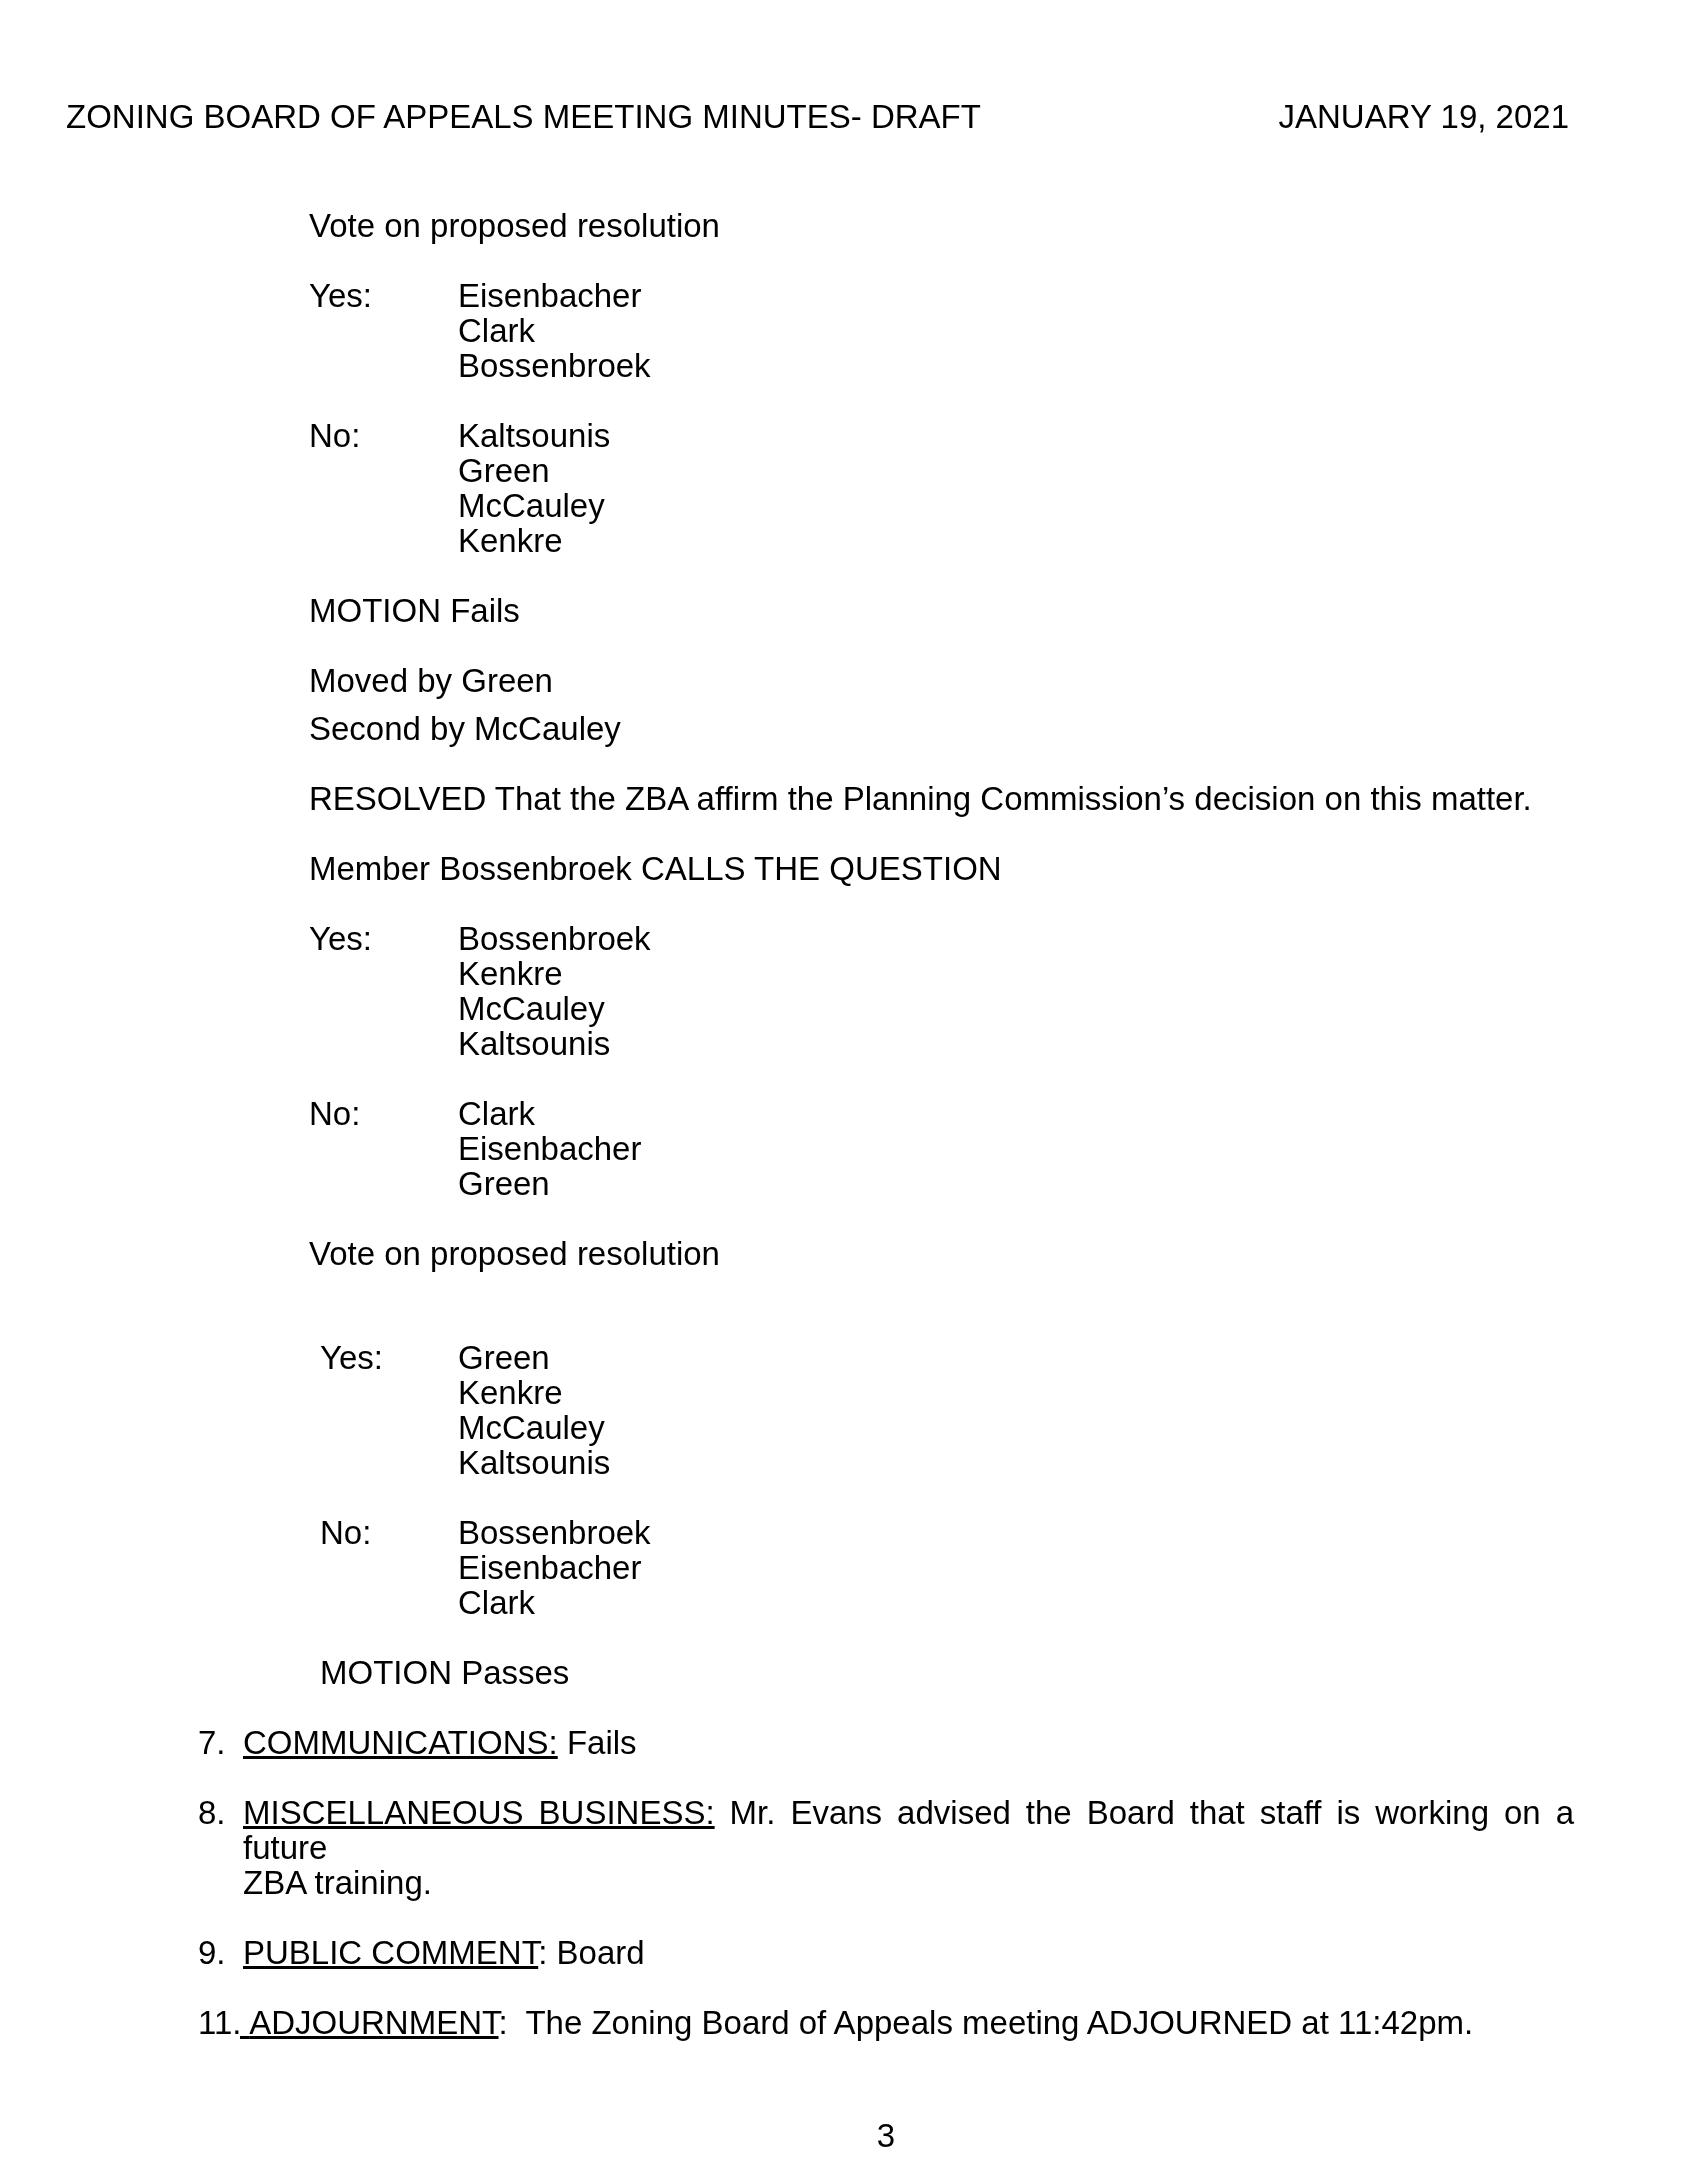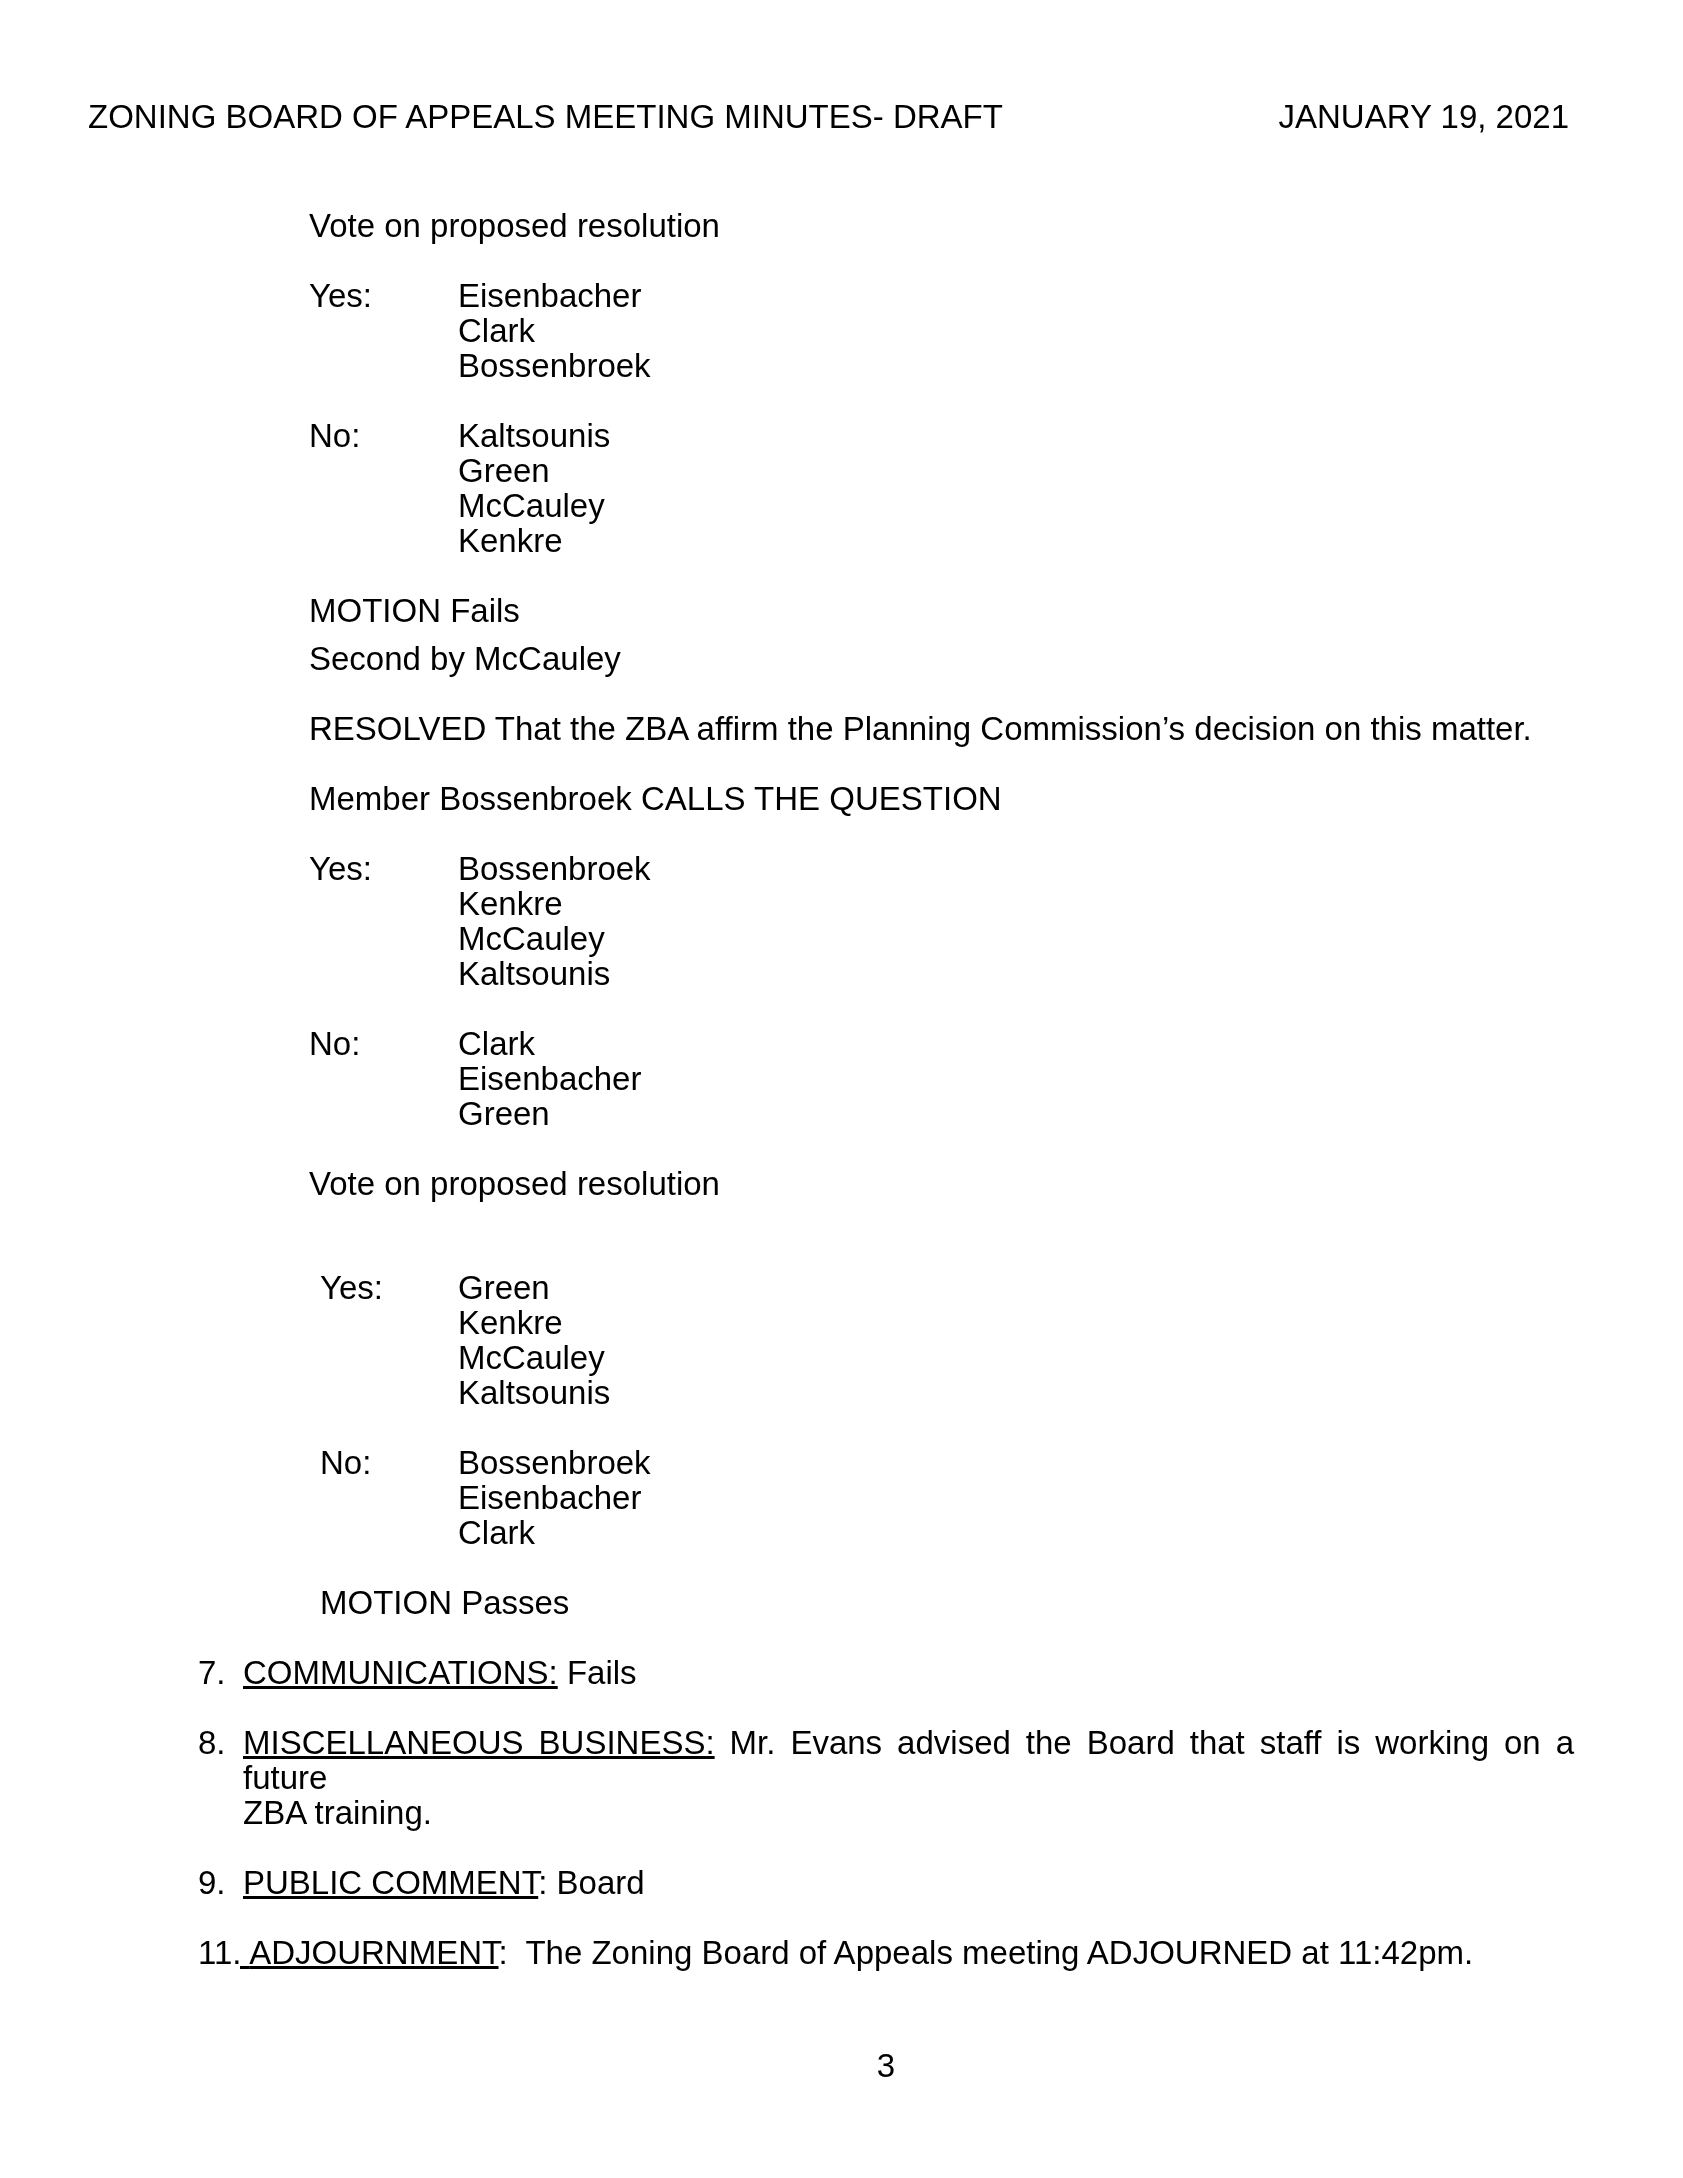--- a/index.html
+++ b/index.html
@@ -11,21 +11,21 @@
     background: #ffffff;
     color: #000000;
     font-family: "Liberation Sans", sans-serif;
     font-size: 33px;
     line-height: 35px;
     overflow: hidden;
   }
   .header {
     display: flex;
     justify-content: space-between;
-    padding: 99px 114px 0 88px;
+    padding: 99px 114px 0 66px;
   }
   .main { padding: 0 109px 0 198px; }
 
   .blk { margin-top: 35px; }
   .mt0  { margin-top: 13px; }
   .mt70 { margin-top: 69px; }
   .mt75 { margin-top: 74px; }
   .mt79 { margin-top: 78px; }
 
   .indent  { margin-left: 111px; }  
@@ -74,20 +74,21 @@
       <div class="names">
         <div>Kaltsounis</div>
         <div>Green</div>
         <div>McCauley</div>
         <div>Kenkre</div>
       </div>
     </div>
 
     <div class="blk indent">MOTION Fails</div>
 
+    <div class="blk indent">Moved by Green</div>
     <div class="blk mt0 indent">Second by McCauley</div>
 
     <div class="blk indent">RESOLVED That the ZBA affirm the Planning Commission’s decision on this matter.</div>
 
     <div class="blk indent">Member Bossenbroek CALLS THE QUESTION</div>
 
     <div class="blk indent vote">
       <div class="lbl">Yes:</div>
       <div class="names">
         <div>Bossenbroek</div>

